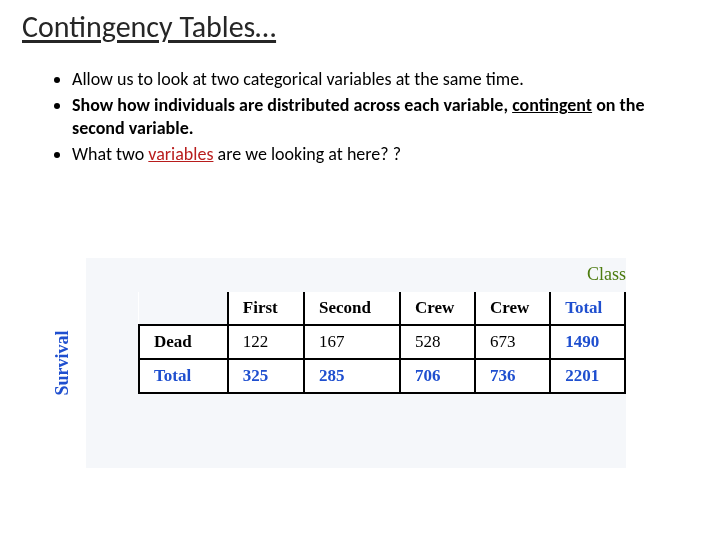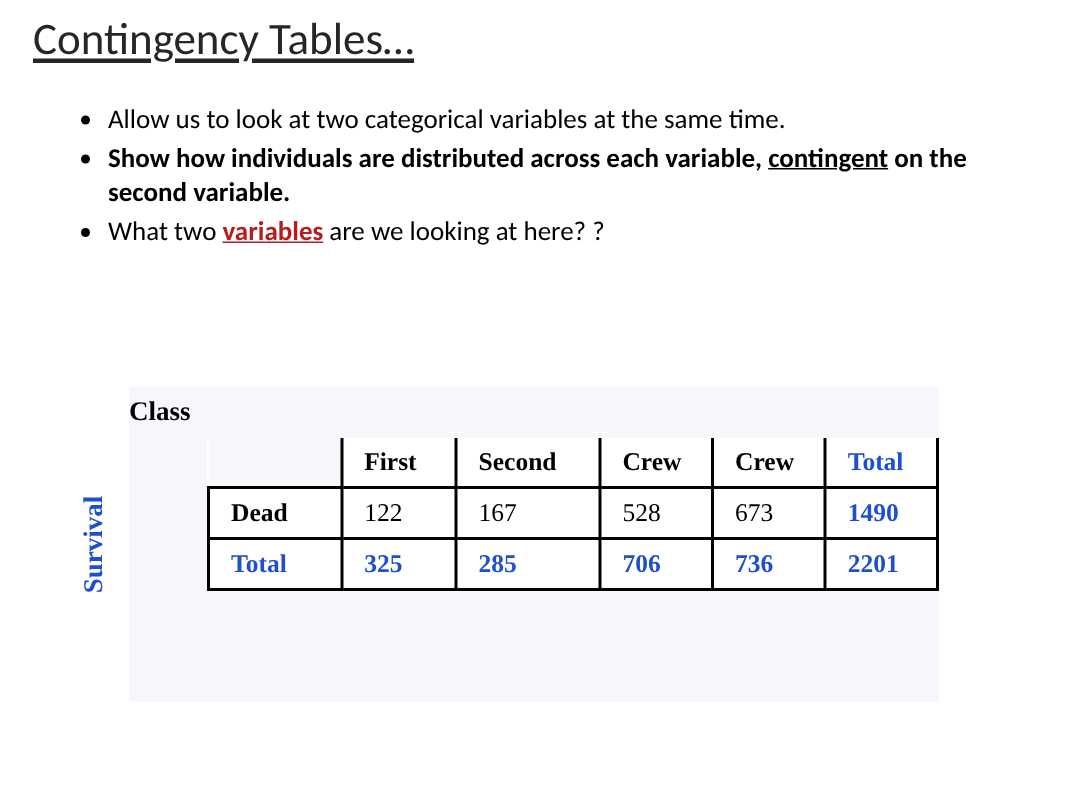--- a/index.html
+++ b/index.html
@@ -25,41 +25,41 @@
   .bullets {
     position: absolute;
     left: 46px;
     top: 68px;
     right: 24px;
     font-size: 18px;
     line-height: 1.28;
   }
   .bullets ul { margin: 0; padding-left: 26px; }
   .bullets li { margin-bottom: 3px; }
-  .red { color: #b81c1c; font-weight: 700; text-align: center; }
+  .red { color: #b81c1c; font-weight: 400; text-align: center; }
   .b  { font-weight: 700; }
   .u  { text-decoration: underline; }
 
   .table-wrap {
     position: absolute;
     left: 86px;
     top: 258px;
     width: 540px;
     height: 210px;
     background: #f5f7fa;
   }
   .class-label {
     position: absolute;
     top: 6px;
     left: 0; right: 0;
-    text-align: left;
+    text-align: right;
     font-family: Georgia, 'Times New Roman', serif;
     font-size: 18px;
-    font-weight: 700;
-    color: #000000;
+    font-weight: 400;
+    color: #4d7c0f;
   }
   .survival-label {
     position: absolute;
     left: -36px;
     top: 0; bottom: 0;
     width: 24px;
     display: flex;
     align-items: center;
     justify-content: center;
     font-family: Georgia, 'Times New Roman', serif;

